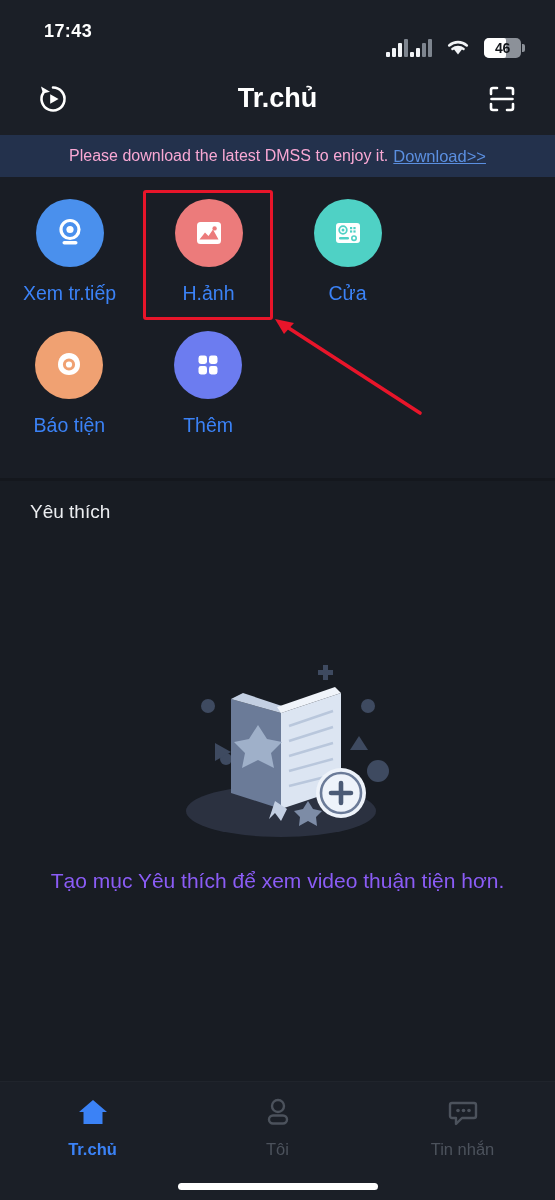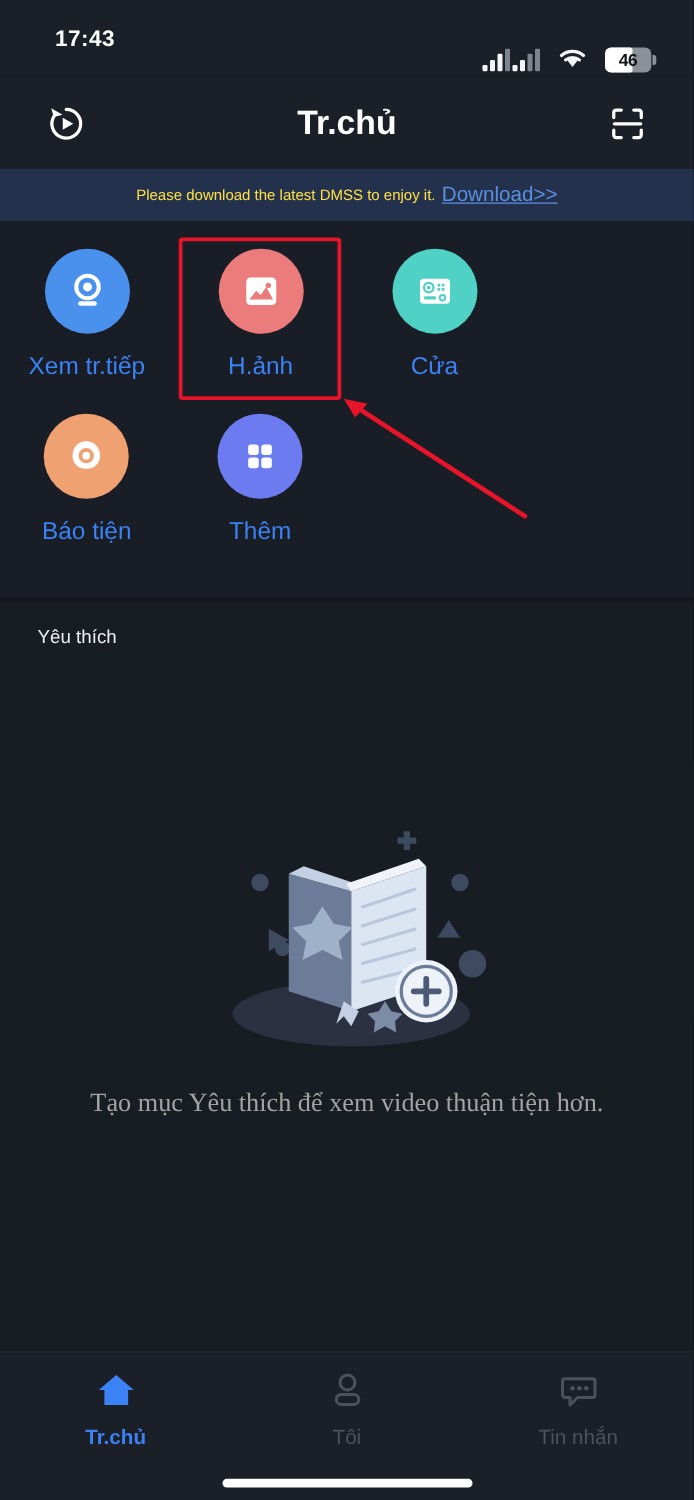--- a/index.html
+++ b/index.html
@@ -61,21 +61,21 @@
     color: #ffffff; font-size: 27px; font-weight: 700;
   }
   .icon-btn { position: relative; z-index: 3; width: 46px; height: 46px; display:flex; align-items:center; justify-content:center; cursor: pointer;}
   .appbar .right { margin-left: auto; }
 
   
   .banner {
     position: absolute; top: 135px; left: 0; width: 555px; height: 42px;
     background: #23314c; display: flex; align-items: center; justify-content: center;
   }
-  .banner .txt { color: #fde047; font-size: 12px; }
+  .banner .txt { color: #f9a8d4; font-size: 16px; }
   .banner .lnk { color: #5b8fe0; font-size: 16.5px; text-decoration: underline; cursor: pointer; margin-left: 5px;}
 
   
   .grid {
     position: absolute; top: 177px; left: 0; width: 555px; height: 301px;
     background: #191d25; padding-top: 22px;
   }
   .row { display: flex; }
   .cell {
     width: 139px; display: flex; flex-direction: column; align-items: center;
@@ -86,26 +86,26 @@
     display: flex; align-items: center; justify-content: center;
   }
   .cell .lbl { color: #3b82f6; font-size: 19.5px; margin-top: 15px; white-space: nowrap; }
   .row.second { margin-top: 26px; }
 
   
   .fav {
     position: absolute; top: 481px; left: 0; width: 555px; height: 600px;
     background: #181c23;
   }
-  .fav-title { color: #eceef1; font-size: 15px; padding: 20px 0 0 30px; }
+  .fav-title { color: #eceef1; font-size: 19px; padding: 20px 0 0 30px; }
   .empty {
     position: absolute; top: 170px; left: 0; width: 555px;
     display: flex; flex-direction: column; align-items: center;
   }
-  .empty-text { color: #a3a3a3; font-size: 21px; margin-top: 14px; font-family: Liberation Serif, serif; }
+  .empty-text { color: #8b5cf6; font-size: 21px; margin-top: 14px; }
 
   
   .tabbar {
     position: absolute; bottom: 0; left: 0; width: 555px; height: 119px;
     background: #1b1f27; display: flex; padding-top: 13px;
     border-top: 1px solid #20242c;
   }
   .tab { flex: 1; display: flex; flex-direction: column; align-items: center; cursor: pointer; }
   .tab .tlbl { font-size: 16.5px; margin-top: 7px; color: #4c525c; }
   .tab.active .tlbl { color: #3b82f6; font-weight: 600; }

